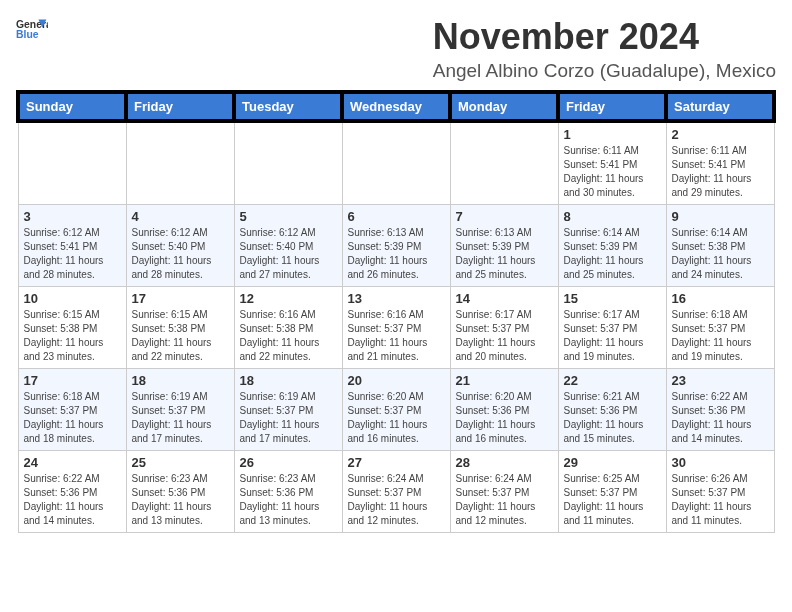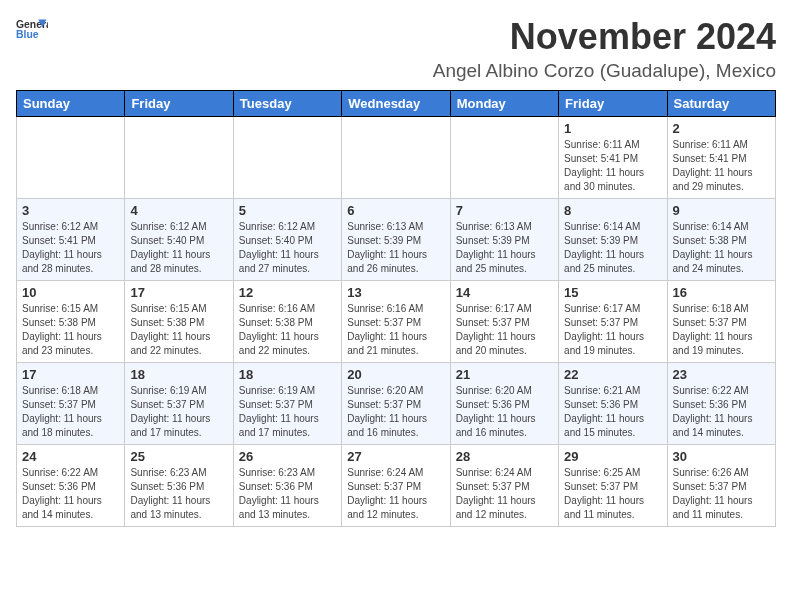--- a/index.html
+++ b/index.html
@@ -19,21 +19,20 @@
     .logo {
       display: flex;
       align-items: center;
       gap: 4px;
     }
     .logo-icon {
       width: 32px;
       height: 28px;
     }
     .title-block {
-      text-align: right;
     }
     .month-title {
       font-size: 36px;
       font-weight: bold;
       color: #333;
     }
     .location-title {
       font-size: 19px;
       color: #555;
       margin-top: 2px;
@@ -43,21 +42,21 @@
       border-collapse: collapse;
       margin-top: 8px;
     }
     .calendar-table th {
       background-color: #3a7bd5;
       color: #fff;
       text-align: left;
       padding: 5px 6px;
       font-size: 13px;
       font-weight: bold;
-      border: 1px solid #000000;
+      border: 4px solid #000000;
     }
     .calendar-table td {
       border: 1px solid #ccc;
       vertical-align: top;
       padding: 4px 5px;
       width: calc(100% / 7);
       min-height: 70px;
       font-size: 10.5px;
       color: #333;
       background: #fff;

